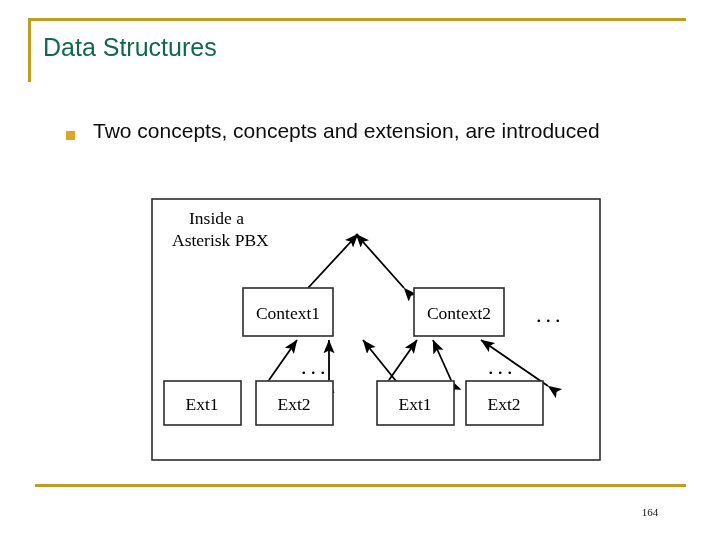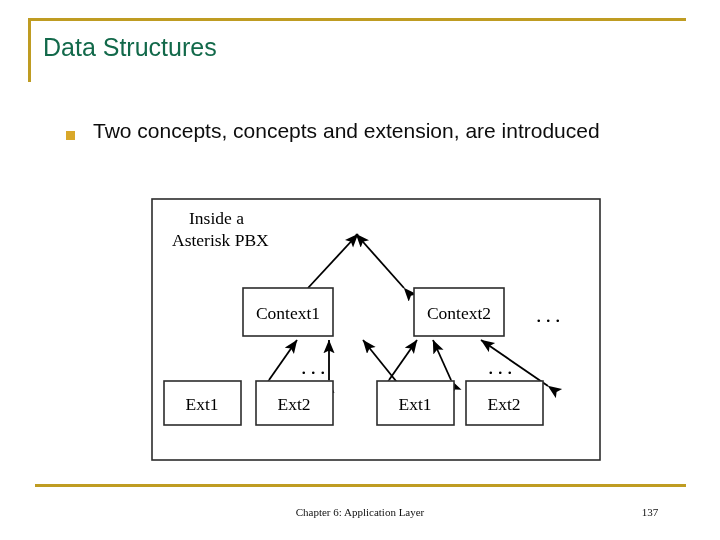--- a/index.html
+++ b/index.html
@@ -185,16 +185,15 @@
         <text class="dg-label" x="353" y="212" font-size="17.5" text-anchor="middle">Ext2</text>
       </g>
 
       <text class="dg-label" x="385" y="124" font-size="22" letter-spacing="4">...</text>
       <text class="dg-label" x="150" y="176" font-size="22" letter-spacing="4">...</text>
       <text class="dg-label" x="337" y="176" font-size="22" letter-spacing="4">...</text>
     </svg>
   </div>
 
   <div id="footer-rule"></div>
-  <div id="footer-center">Chapter 6: Application Layer</div>
-  <div id="footer-page">137</div>
+  <div id="footer-page">164</div>
 
 </div>
 
 </body></html>

